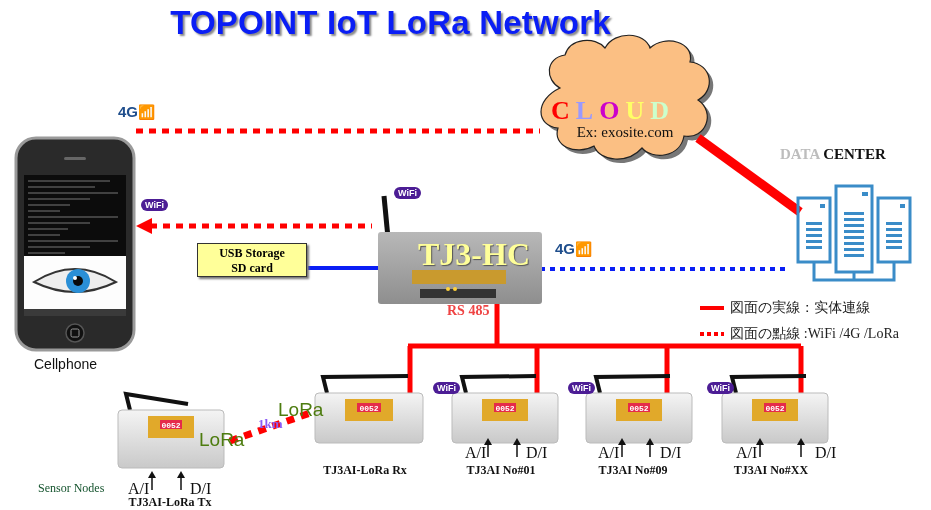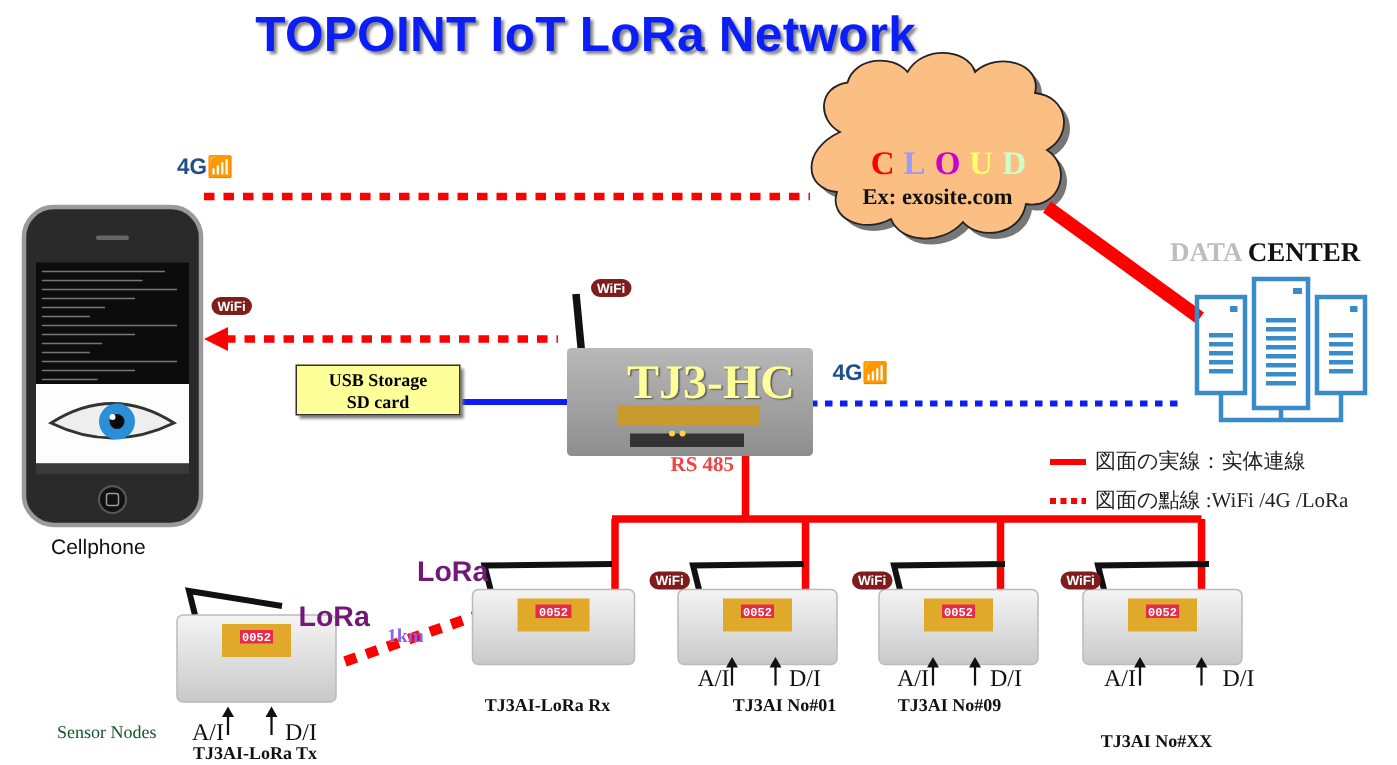--- a/index.html
+++ b/index.html
@@ -1,36 +1,36 @@
 <!DOCTYPE html>
 <html><head>
 <meta charset="utf-8">
 <style>
   html,body{margin:0;padding:0;background:#fff;}
   body{width:931px;height:510px;position:relative;overflow:hidden;font-family:"Liberation Serif",serif;}
   .abs{position:absolute;}
   #title{left:0;top:4px;width:781px;text-align:center;font-family:"Liberation Sans",sans-serif;font-weight:bold;font-size:33px;color:#0a1ef5;text-shadow:2px 2px 2px #888;letter-spacing:0.2px;}
   svg#canvas{position:absolute;left:0;top:0;}
-  .cloud-letters{left:560px;top:96px;width:130px;text-align:right;font-weight:bold;font-size:22px;letter-spacing:6px;font-family:"Liberation Serif",serif;}
-  .cloud-sub{left:555px;top:124px;width:140px;text-align:center;font-size:15px;color:#111;font-weight:bold;}
-  .dc-label{left:780px;top:158px;font-weight:bold;font-size:18px;}
+  .cloud-letters{left:548px;top:96px;width:130px;text-align:center;font-weight:bold;font-size:26px;letter-spacing:6px;font-family:"Liberation Serif",serif;}
+  .cloud-sub{left:555px;top:124px;width:140px;text-align:center;font-size:15px;color:#111;}
+  .dc-label{left:780px;top:146px;font-weight:bold;font-size:15px;}
   .dc-label .d1{color:#bdbdbd;}
   .dc-label .d2{color:#111;}
   .usb{left:197px;top:243px;width:110px;height:34px;background:#ffff99;border:1px solid #333;box-shadow:2px 2px 2px #777;font-weight:bold;font-size:12px;text-align:center;line-height:15px;padding-top:2px;box-sizing:border-box;}
   .hc-label{left:400px;top:236px;width:130px;text-align:right;font-size:32px;font-weight:bold;color:#ffff99;font-family:"Liberation Serif",serif;text-shadow:1px 1px 1px #555;}
   .rs485{left:447px;top:303px;font-weight:bold;font-size:14px;color:#ef4444;}
   .legend{font-size:14px;color:#222;font-family:"Liberation Serif",serif;}
   .cell-label{left:34px;top:356px;font-family:"Liberation Sans",sans-serif;font-size:14px;color:#111;}
   .node-label{font-weight:bold;font-size:12px;color:#111;text-align:center;width:110px;margin-top:38px;}
   .io{font-size:16px;color:#111;}
   .km{left:258px;top:416px;font-weight:bold;font-size:13px;color:#8b5cf6;}
   .sensor{left:38px;top:481px;font-weight:normal;font-size:12px;color:#14532d;}
-  .lora-txt{font-family:"Liberation Sans",sans-serif;font-weight:bold;font-size:19px;color:#701a75;}
+  .lora-txt{font-family:"Liberation Sans",sans-serif;font-weight:normal;font-size:19px;color:#4d7c0f;margin-top:28px;}
   .g4{font-family:"Liberation Sans",sans-serif;font-weight:bold;font-size:15px;color:#1f4e8c;}
-  .wifi-badge{font-family:"Liberation Sans",sans-serif;font-weight:bold;font-size:9px;color:#fff;background:#7f1d1d;border-radius:9px;padding:1px 4px;line-height:12px;}
+  .wifi-badge{font-family:"Liberation Sans",sans-serif;font-weight:bold;font-size:9px;color:#fff;background:#4c1d95;border-radius:9px;padding:1px 4px;line-height:12px;}
 </style>
 </head>
 <body>
 
 <div id="title" class="abs">TOPOINT IoT LoRa Network</div>
 
 <svg id="canvas" width="931" height="510">
   <defs>
     <linearGradient id="devgrad" x1="0" y1="0" x2="0" y2="1">
       <stop offset="0" stop-color="#f4f4f4"></stop>
@@ -224,23 +224,23 @@
 
 <div class="abs lora-txt" style="left:199px;top:401px;">LoRa</div>
 <div class="abs lora-txt" style="left:278px;top:371px;">LoRa</div>
 
 <div class="abs" style="left:433px;top:377px;"><span class="wifi-badge">WiFi</span></div>
 <div class="abs" style="left:568px;top:377px;"><span class="wifi-badge">WiFi</span></div>
 <div class="abs" style="left:707px;top:377px;"><span class="wifi-badge">WiFi</span></div>
 
 <div class="abs node-label" style="left:115px;top:457px;">TJ3AI-LoRa Tx</div>
 <div class="abs node-label" style="left:310px;top:425px;">TJ3AI-LoRa Rx</div>
-<div class="abs node-label" style="left:468px;top:425px;">TJ3AI No#01</div>
+<div class="abs node-label" style="left:446px;top:425px;">TJ3AI No#01</div>
 <div class="abs node-label" style="left:578px;top:425px;">TJ3AI No#09</div>
-<div class="abs node-label" style="left:716px;top:449px;">TJ3AI No#XX</div>
+<div class="abs node-label" style="left:716px;top:425px;">TJ3AI No#XX</div>
 
 <div class="abs io" style="left:128px;top:480px;">A/I</div>
 <div class="abs io" style="left:190px;top:480px;">D/I</div>
 <div class="abs io" style="left:465px;top:444px;">A/I</div>
 <div class="abs io" style="left:526px;top:444px;">D/I</div>
 <div class="abs io" style="left:598px;top:444px;">A/I</div>
 <div class="abs io" style="left:660px;top:444px;">D/I</div>
 <div class="abs io" style="left:736px;top:444px;">A/I</div>
 <div class="abs io" style="left:815px;top:444px;">D/I</div>
 

